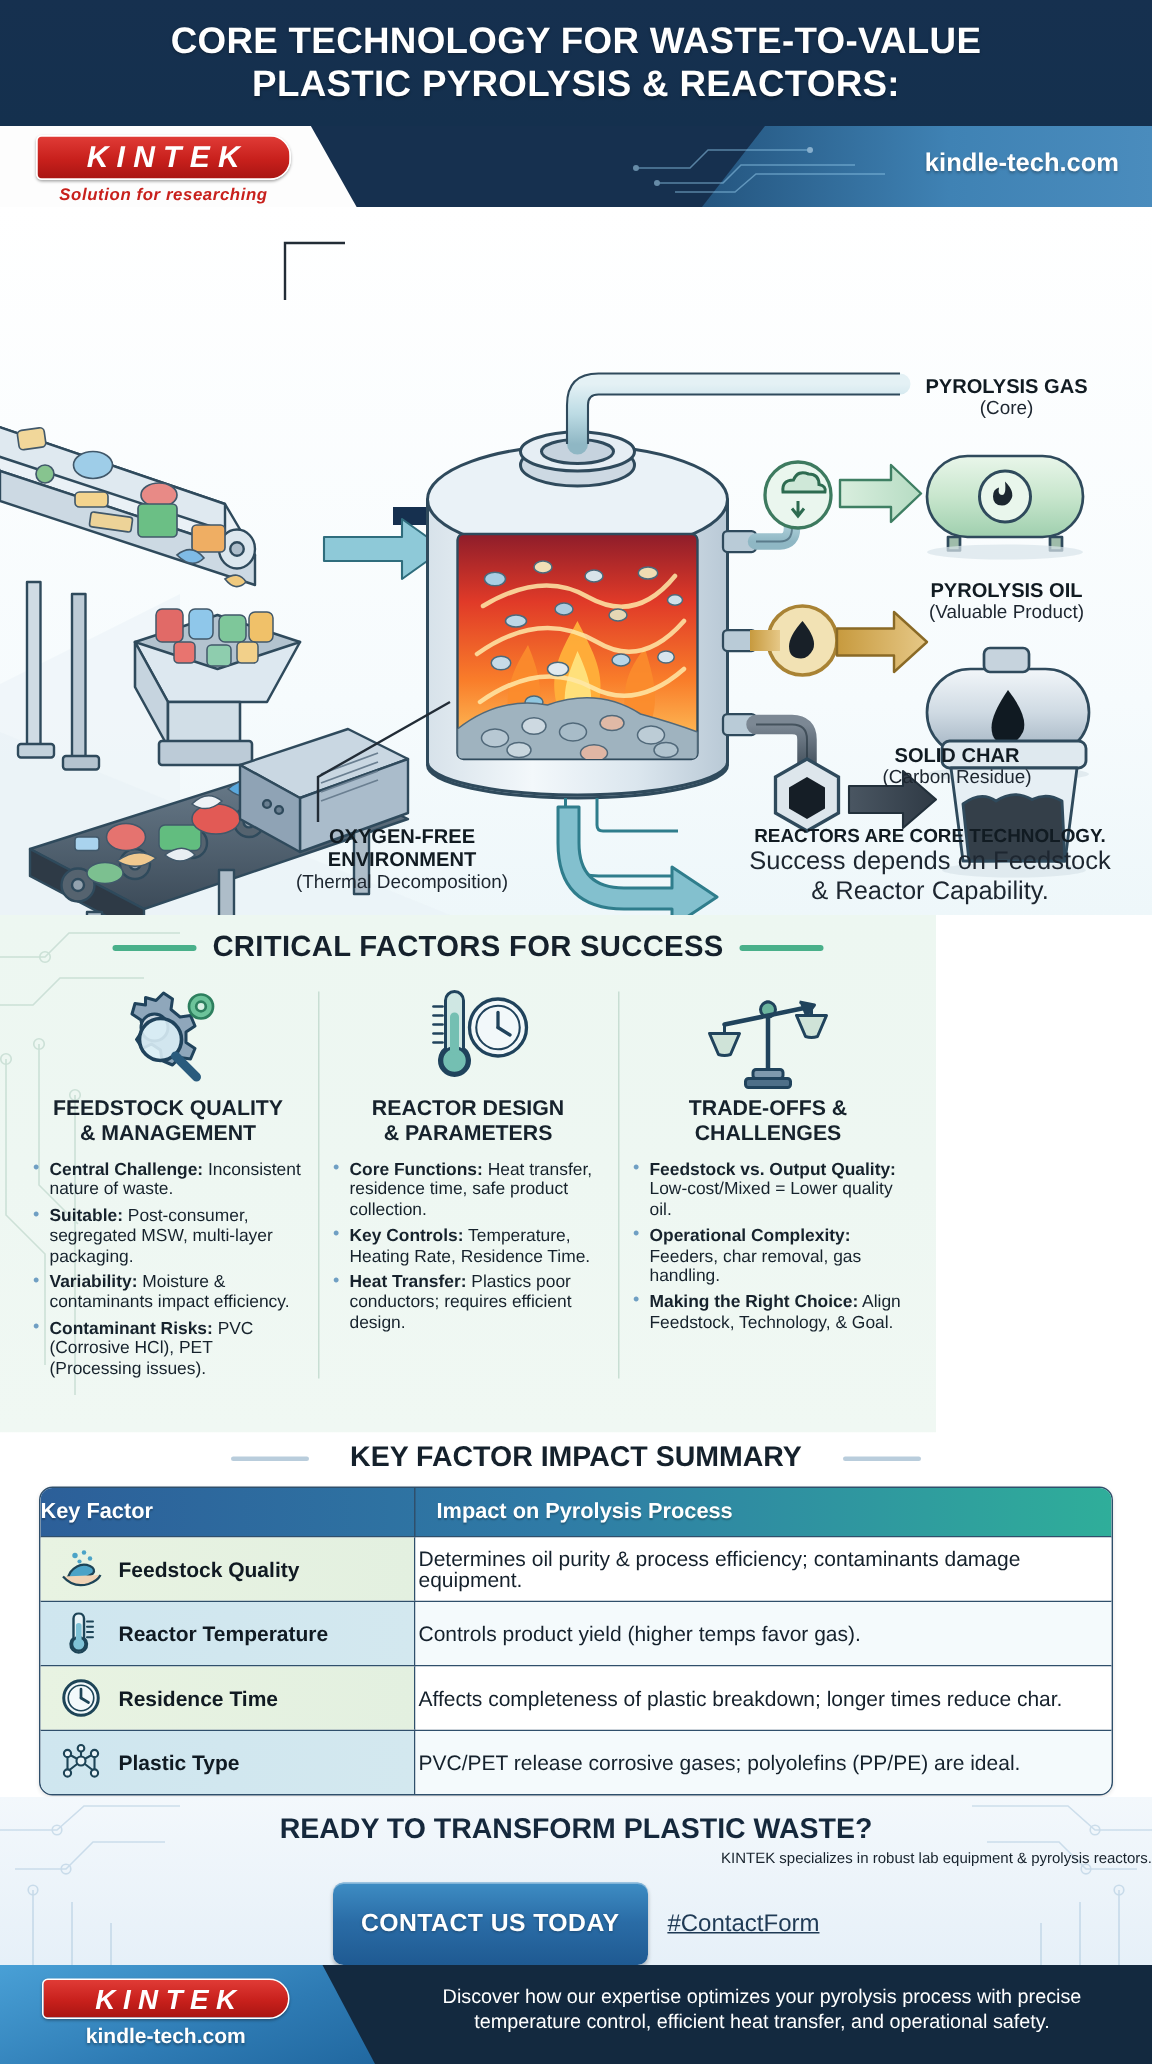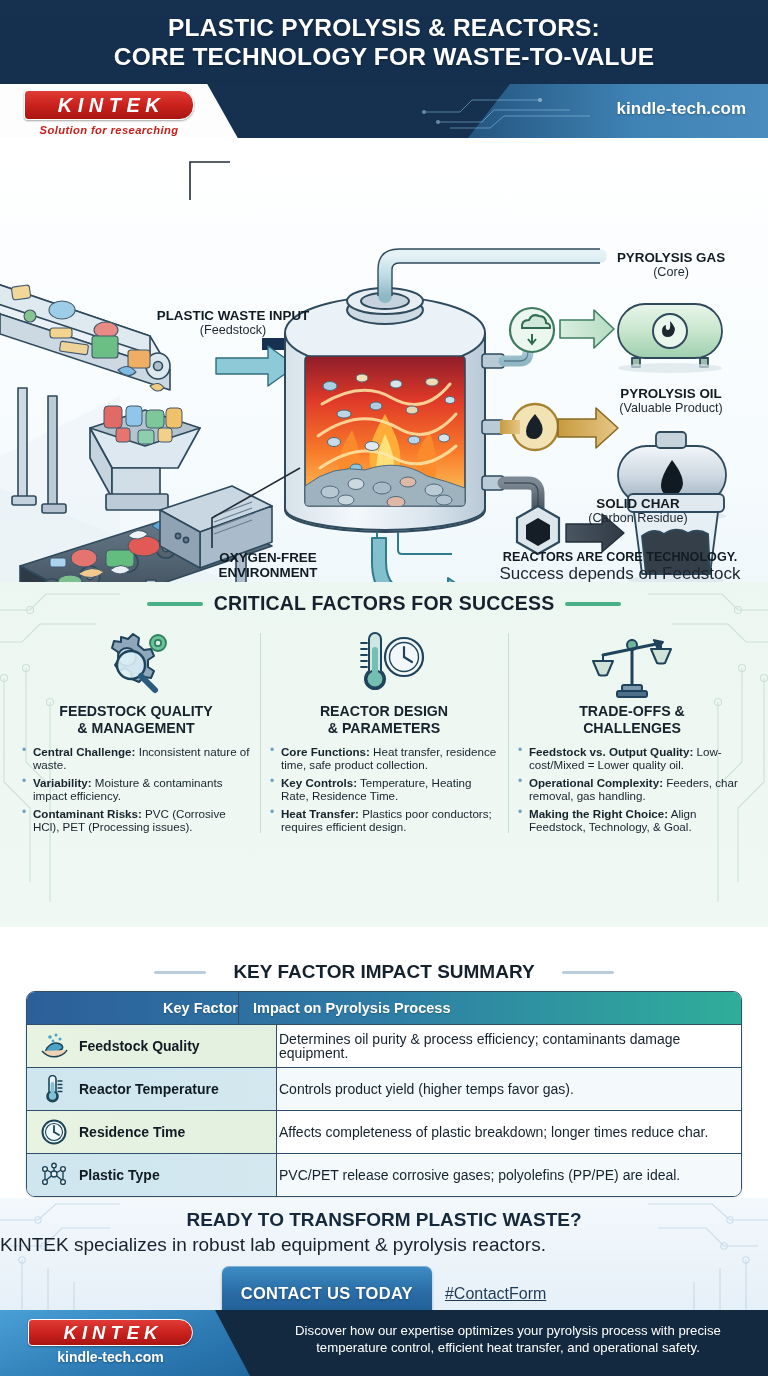--- a/index.html
+++ b/index.html
@@ -72,21 +72,21 @@
     overflow:hidden;
   }
   .lbl { position:absolute; text-align:center; line-height:1.14; }
   .lbl .b { font-weight:bold; font-size:13.4px; color:#111b22; display:block; }
   .lbl .s { font-size:12.6px; color:#1d2630; display:block; }
   .lbl.small .b { font-size:12.6px; }
   .lbl.small .s { font-size:17px; }
 
   
   .factors {
-    position:absolute; left:0; top:582px; width:768px; height:345px;
+    position:absolute; left:0; top:610px; width:624px; height:345px;
     background:linear-gradient(180deg,#edf7f1 0%,#eef7f2 50%,#f0f8f3 100%);
     overflow:hidden;
   }
   .sec-head { display:flex; align-items:center; justify-content:center; gap:11px; padding-top:10px; }
   .sec-head .rule { width:56px; height:4px; background:#49b08a; border-radius:2px; }
   .sec-head .txt { font-weight:bold; font-size:19.5px; color:#15212c; letter-spacing:.2px; }
   .cols { display:flex; margin-top:12px; padding:0 12px; }
   .col { flex:1; padding:0 10px; position:relative; }
   .col + .col::before {
     content:""; position:absolute; left:0; top:6px; bottom:4px; width:1px;
@@ -119,42 +119,42 @@
     margin:8px 26px 0 26px; border:1.6px solid #2f4f6b; border-radius:9px;
     overflow:hidden; box-shadow:0 1px 3px rgba(0,0,0,.12);
   }
   .tr { display:flex; border-top:1.4px solid #2f4f6b; }
   .tr:first-child { border-top:none; }
   .th-row { background:linear-gradient(90deg,#2c5f99 0%,#2f7ba6 48%,#2fae9a 100%); }
   .th {
     color:#fff; font-weight:bold; font-size:14.5px; padding:8px 0;
     text-shadow:0 1px 1px rgba(0,0,0,.25);
   }
-  .th.c1 { width:212px; text-align:right; border-right:1.4px solid #2f4f6b; }
+  .th.c1 { width:250px; text-align:left; border-right:1.4px solid #2f4f6b; }
   .th.c2 { flex:1; padding-left:14px; }
   .td-key {
     width:250px; display:flex; align-items:center; gap:10px; padding:7px 8px 7px 12px;
     border-right:1.4px solid #2f4f6b;
   }
   .td-key .kname { font-weight:bold; font-size:14px; color:#101a22; }
   .td-val { flex:1; display:flex; align-items:center; padding:7px 10px 7px 2px;
     font-size:14px; color:#15212c; line-height:14px; }
   .row-a .td-key { background:linear-gradient(90deg,#e8f3e2 0%,#e3f0e0 100%); }
   .row-a .td-val { background:#ffffff; }
   .row-b .td-key { background:linear-gradient(90deg,#cfe6ef 0%,#d3e8ef 100%); }
   .row-b .td-val { background:#f4fafc; }
 
   
   .cta {
     position:absolute; left:0; top:1198px; width:768px; height:112px;
     background:linear-gradient(180deg,#f3f8fc 0%,#e6f0f8 100%);
     overflow:hidden;
   }
   .cta-h { text-align:center; font-weight:bold; font-size:19px; color:#15283c; padding-top:11px; }
-  .cta-s { text-align:left; font-size:19px; color:#17222c; margin-top:3px; }
+  .cta-s { text-align:right; font-size:10px; color:#17222c; margin-top:3px; }
   .cta-row { display:flex; align-items:center; justify-content:center; gap:13px; margin-top:10px; }
   .cta-btn {
     background:linear-gradient(180deg,#3e8dc4 0%,#2a6ca6 48%,#1f5a92 100%);
     color:#ffffff; font-weight:bold; font-size:16.5px; letter-spacing:.3px;
     padding:18px 19px; border-radius:7px; border:none;
     box-shadow:0 2px 3px rgba(0,0,0,.28), inset 0 1px 0 rgba(255,255,255,.35);
     text-shadow:0 1px 2px rgba(0,0,0,.3); cursor:pointer;
   }
   .cta-link {
     font-size:16px; color:#1f3a55; text-decoration:underline; cursor:pointer;
@@ -182,22 +182,22 @@
     position:absolute; left:262px; top:12px; width:492px;
     color:#ffffff; font-size:13.2px; line-height:17px; text-align:center;
   }
 </style>
 </head>
 <body>
 
 <div class="page">
 
   <div class="title-bar">
+    <div class="title-line">CORE TECHNOLOGY FOR WASTE-TO-VALUE</div>
     <div class="title-line">PLASTIC PYROLYSIS &amp; REACTORS:</div>
-    <div class="title-line">CORE TECHNOLOGY FOR WASTE-TO-VALUE</div>
   </div>
 
   <div class="brand-bar">
     <div class="brand-white"></div>
     <div class="brand-blue"></div>
     <svg class="circuit-deco" viewBox="0 0 180 46">
       <g stroke="#8fc6e8" stroke-width="1" fill="none">
         <path d="M4,24 H40 L52,12 H120"></path>
         <path d="M18,34 H62 L74,22 H150"></path>
         <path d="M30,40 H70 L84,28 H170"></path>
@@ -493,24 +493,20 @@
       <path d="M377,394 L377,424 q0,22 22,22 L452,446" stroke="#2f7d8c" stroke-width="2" fill="none"></path>
       <path d="M398,394 L398,412 q0,4 4,4 L452,416" stroke="#2f7d8c" stroke-width="2" fill="none"></path>
       <path d="M386,400 L386,424 q0,30 30,30 L448,454 L448,440 L478,460 L448,480 L448,468 L416,468
                q-44,0 -44,-44 L372,400Z" fill="#83c0ce" stroke="#2f7d8c" stroke-width="2" stroke-linejoin="round"></path>
 
       <path d="M190,62 L190,24 L230,24" stroke="#222c36" stroke-width="1.6" fill="none"></path>
       <path d="M212,410 L212,380 L300,330" stroke="#222c36" stroke-width="1.6" fill="none"></path>
     </svg>
 
     
-    <div class="lbl" style="left:148px; top:170px; width:170px;">
-      <span class="b">PLASTIC WASTE INPUT</span>
-      <span class="s">(Feedstock)</span>
-    </div>
 
     <div class="lbl" style="left:168px; top:412px; width:200px;">
       <span class="b">OXYGEN-FREE</span>
       <span class="b">ENVIRONMENT</span>
       <span class="s">(Thermal Decomposition)</span>
     </div>
 
     <div class="lbl" style="left:576px; top:112px; width:190px;">
       <span class="b">PYROLYSIS GAS</span>
       <span class="s">(Core)</span>
@@ -583,20 +579,21 @@
               <path d="M48,47 L62,61" stroke="#2a5b7d" stroke-width="6" stroke-linecap="round"></path>
             </g>
           </svg>
         </div>
         <div class="col-title">
           <span>FEEDSTOCK QUALITY</span><br>
           <span>&amp; MANAGEMENT</span>
         </div>
         <ul class="bullets">
           <li><b>Central Challenge:</b><span> Inconsistent nature of waste.</span></li>
+          <li><b>Suitable:</b><span> Post-consumer, segregated MSW, multi-layer packaging.</span></li>
           <li><b>Variability:</b><span> Moisture &amp; contaminants impact efficiency.</span></li>
           <li><b>Contaminant Risks:</b><span> PVC (Corrosive HCl), PET (Processing issues).</span></li>
         </ul>
       </div>
 
       <div class="col">
         <div class="col-icon">
           <svg width="86" height="70" viewBox="0 0 86 70">
             <g stroke="#20435c" stroke-width="2" stroke-linejoin="round">
               <path d="M28,10 a6,6 0 0 1 12,0 L40,42 a10,10 0 1 1 -12,0 Z" fill="#cfe7e3"></path>

